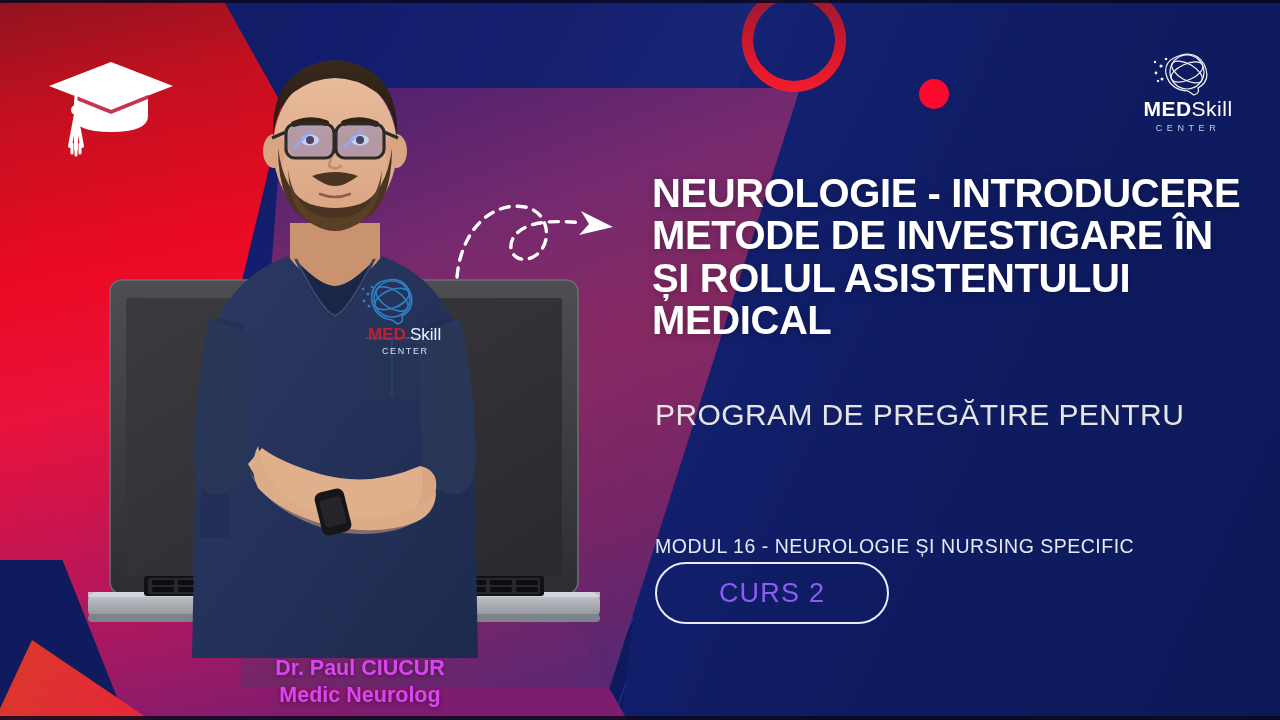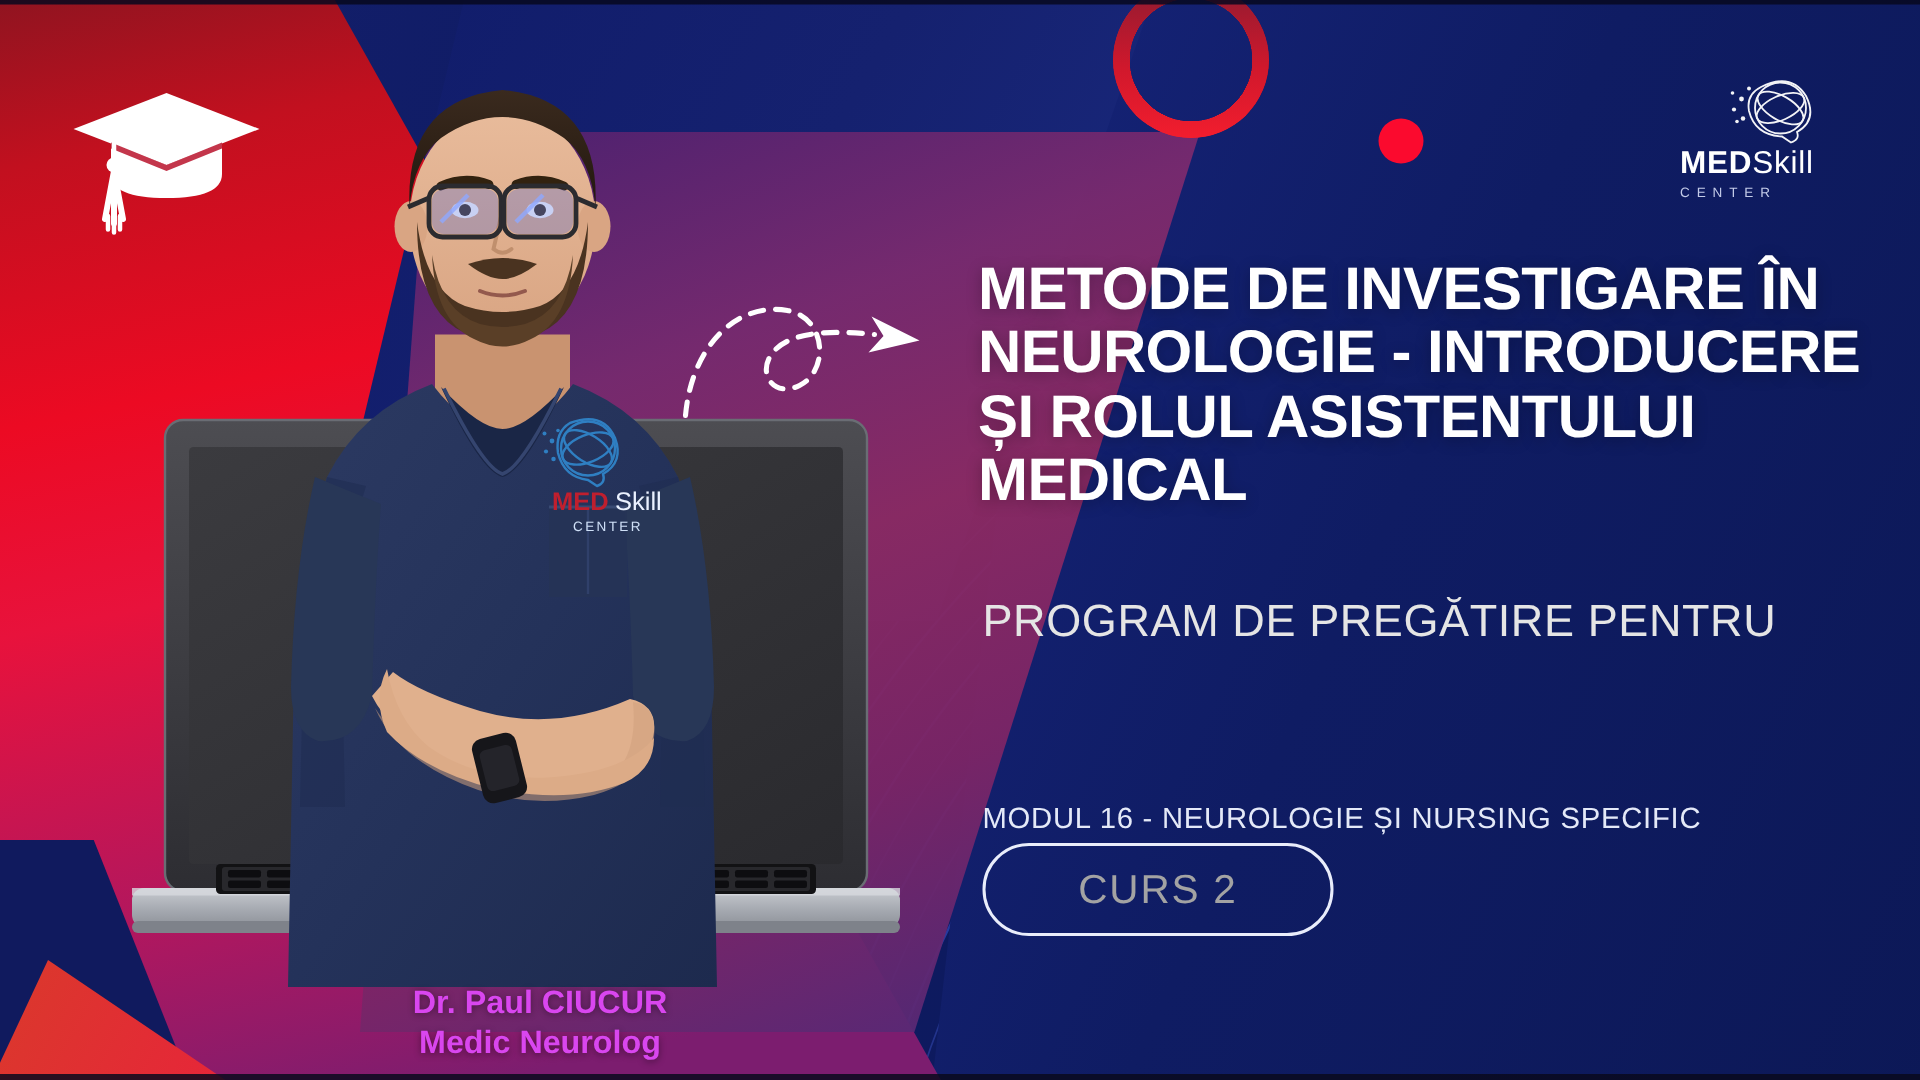--- a/index.html
+++ b/index.html
@@ -72,21 +72,21 @@
   .dot{left:919px;top:79px;width:30px;height:30px;border-radius:50%;background:#fb0a2e;}
 
   .cap{left:46px;top:50px;width:130px;height:110px;}
   .arrow{left:455px;top:185px;width:180px;height:105px;}
 
   
   .laptop{position:absolute;left:88px;top:276px;width:512px;height:372px;}
   .person{position:absolute;left:170px;top:18px;width:330px;height:660px;}
 
   
-  .logo{position:absolute;left:1120px;top:48px;width:136px;height:86px;}
+  .logo{position:absolute;left:1120px;top:48px;width:136px;height:86px;text-align:center;}
   .logo-mark{width:72px;height:48px;margin:0 auto;}
   .logo-word{font-size:21px;letter-spacing:.5px;color:#fff;line-height:1;margin-top:2px;font-weight:700;}
   .logo-word .lw-skill{font-weight:400;}
   .logo-sub{font-size:9px;letter-spacing:4.6px;color:#c3cbe8;margin-top:4px;}
 
   
   .title{
     position:absolute;left:652px;top:172px;width:620px;
     color:#fff;font-weight:800;font-size:40px;line-height:1.06;
     letter-spacing:-0.4px;text-transform:uppercase;
@@ -101,21 +101,21 @@
     position:absolute;left:655px;top:503px;width:600px;
     color:#e4e9f8;font-weight:300;font-size:19.5px;letter-spacing:.5px;
     text-transform:uppercase;
     margin-top:32px;
   }
   .pill{
     position:absolute;left:655px;top:562px;width:234px;height:62px;
     border:2px solid #e9edfb;border-radius:34px;
     display:flex;align-items:center;justify-content:center;
   }
-  .pill span{color:#a3a3a3;font-weight:300;font-size:27px;letter-spacing:1.2px;}
+  .pill span{color:#8b5cf6;font-weight:300;font-size:27px;letter-spacing:1.2px;}
 
   .speaker{
     position:absolute;left:148px;top:655px;width:424px;text-align:center;
     color:#d946ef;font-weight:700;font-size:21.5px;line-height:1.24;
     text-shadow:0 1px 5px rgba(0,0,0,.4);
   }
 </style>
 </head>
 <body>
 
@@ -388,22 +388,22 @@
           <circle cx="14" cy="11" r="1.3"></circle>
             <circle cx="6" cy="33" r="1.2"></circle>
         </g>
       </svg>
     </div>
     <div class="logo-word"><span>MED</span><span class="lw-skill">Skill</span></div>
     <div class="logo-sub">CENTER</div>
   </div>
 
   <div class="title">
+    <div>NEUROLOGIE - INTRODUCERE</div>
     <div>METODE DE INVESTIGARE ÎN</div>
-    <div>NEUROLOGIE - INTRODUCERE</div>
     <div>ȘI ROLUL ASISTENTULUI</div>
     <div>MEDICAL</div>
   </div>
 
   <div class="subtitle">
     <div>PROGRAM DE PREGĂTIRE PENTRU</div>
   </div>
 
   <div class="module">MODUL 16 - NEUROLOGIE ȘI NURSING SPECIFIC</div>
 

